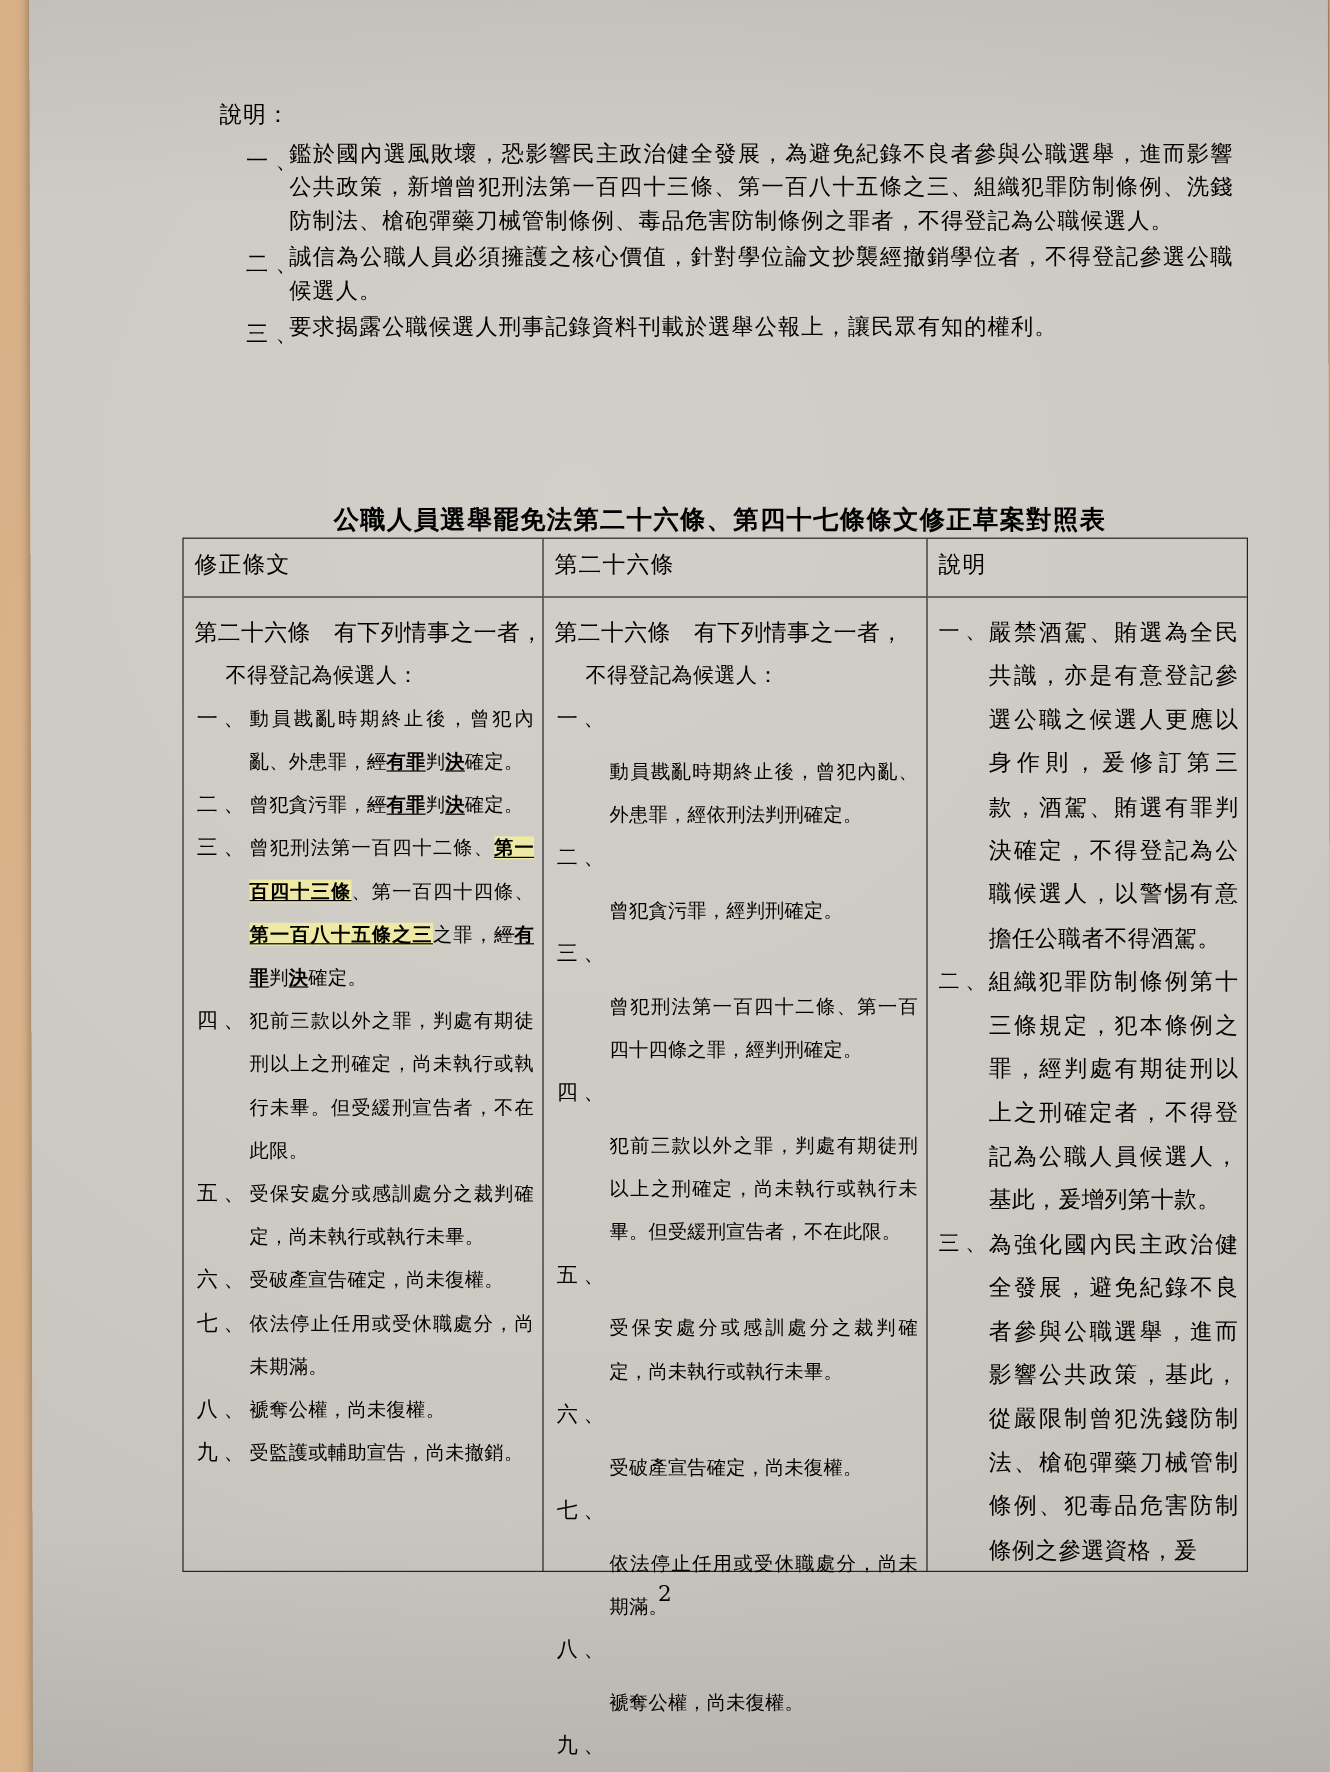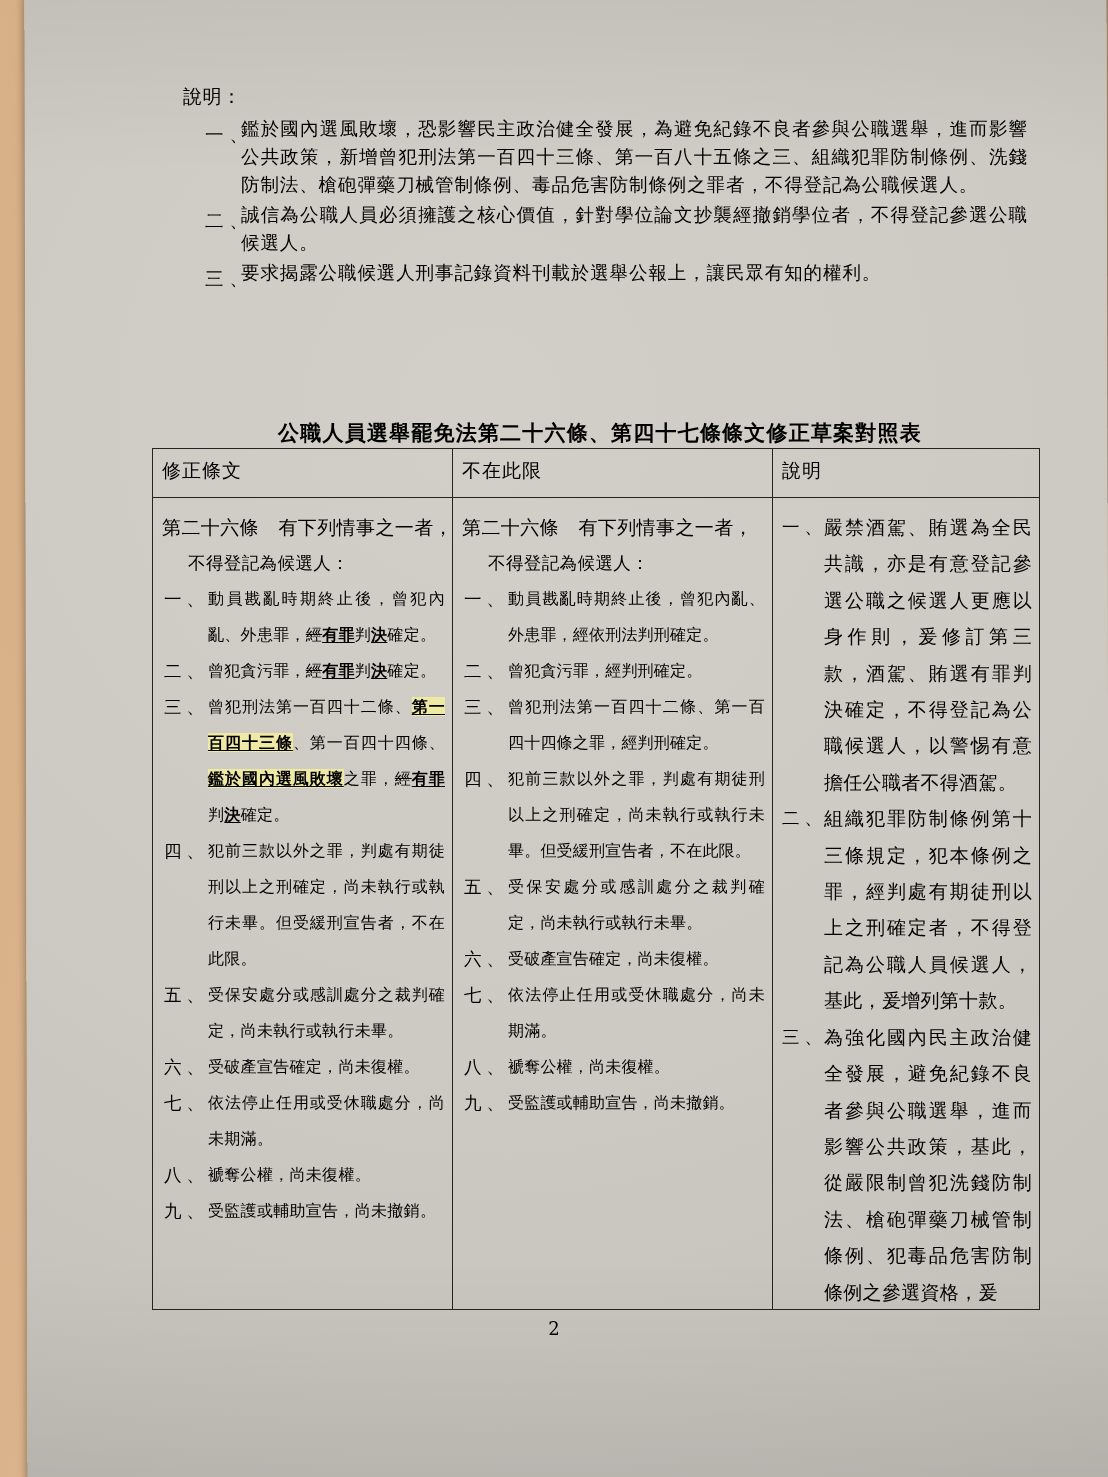--- a/index.html
+++ b/index.html
@@ -77,21 +77,21 @@
   .inum{
     flex:0 0 auto;font-size:17.5px;line-height:36px;letter-spacing:5px;
     padding-left:2px;width:46px;box-sizing:border-box;
   }
   .itxt{
     flex:1;font-size:16px;line-height:36px;letter-spacing:.3px;
     text-align:justify;text-justify:inter-character;
   }
   .col-c .inum{width:42px;padding-left:0;}
   .col-c .itxt,.col-c .lead,.col-c .lead2{font-size:19px;line-height:36.4px;}
-  .col-b .itxt{letter-spacing:.2px;}
+  .col-b .itxt{letter-spacing:.2px;margin-top:44px;}
 
   
   .hl{background:#efe9a6;}
   .bu{font-weight:bold;text-decoration:underline;text-underline-offset:2px;}
   .st{text-decoration:line-through;}
 
   
   .pageno{
     position:absolute;left:0;top:1318px;width:1108px;
     text-align:center;font-size:18px;
@@ -126,21 +126,21 @@
 
   <div class="tbl-title">公職人員選舉罷免法第二十六條、第四十七條條文修正草案對照表</div>
 
   <div id="ctable">
 
     <div class="thead">
       <div class="col-a">
         <div class="th">修正條文</div>
       </div>
       <div class="col-b">
-        <div class="th">不在此限</div>
+        <div class="th">第二十六條</div>
       </div>
       <div class="col-c">
         <div class="th">說明</div>
       </div>
     </div>
 
     <div class="tbody">
 
       <div class="col-a">
         <div class="cellpad">
@@ -150,21 +150,21 @@
               <div class="item">
                 <div class="inum">一、</div>
                 <div class="itxt"><span>動員戡亂時期終止後，曾犯內亂、外患罪，</span><span class="st">經</span><span class="bu">有罪</span><span>判</span><span class="bu">決</span><span>確定。</span></div>
               </div>
               <div class="item">
                 <div class="inum">二、</div>
                 <div class="itxt"><span>曾犯貪污罪，</span><span class="st">經</span><span class="bu">有罪</span><span>判</span><span class="bu">決</span><span>確定。</span></div>
               </div>
               <div class="item">
                 <div class="inum">三、</div>
-                <div class="itxt"><span>曾犯刑法第一百四十二條、</span><span class="hl bu">第一百四十三條</span><span>、第一百四十四條、</span><span class="hl bu">鑑於國內選風敗壞</span><span>之罪，</span><span class="st">經</span><span class="bu">有罪</span><span>判</span><span class="bu">決</span><span>確定。</span></div>
+                <div class="itxt"><span>曾犯刑法第一百四十二條、</span><span class="hl bu">第一百四十三條</span><span>、第一百四十四條、</span><span class="hl bu">第一百八十五條之三</span><span>之罪，</span><span class="st">經</span><span class="bu">有罪</span><span>判</span><span class="bu">決</span><span>確定。</span></div>
               </div>
               <div class="item">
                 <div class="inum">四、</div>
                 <div class="itxt"><span>犯前三款以外之罪，判處有期徒刑以上之刑確定，尚未執行或執行未畢。但受緩刑宣告者，不在此限。</span></div>
               </div>
               <div class="item">
                 <div class="inum">五、</div>
                 <div class="itxt"><span>受保安處分或感訓處分之裁判確定，尚未執行或執行未畢。</span></div>
               </div>
               <div class="item">

